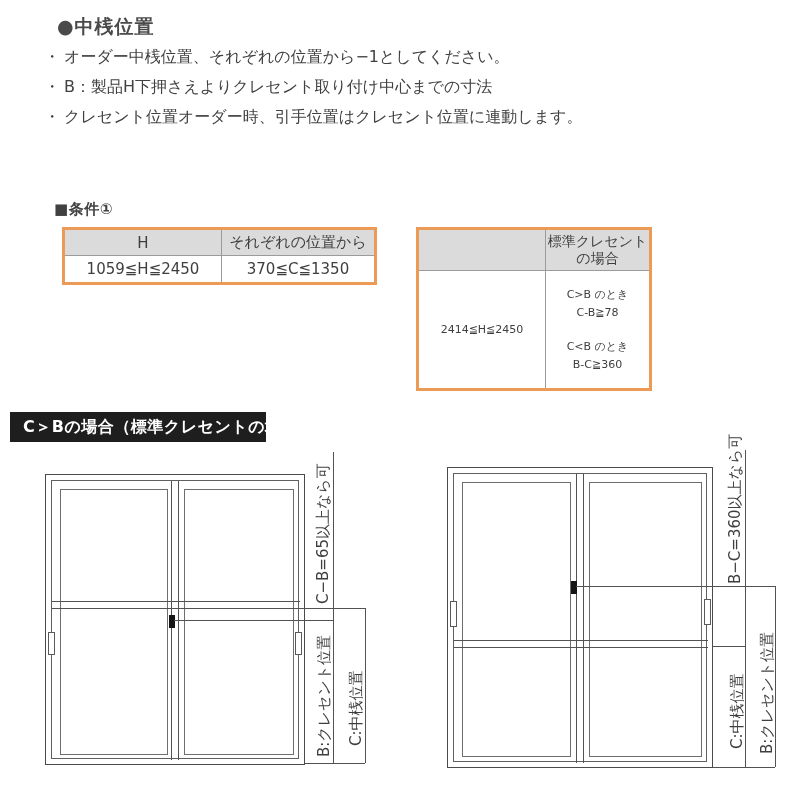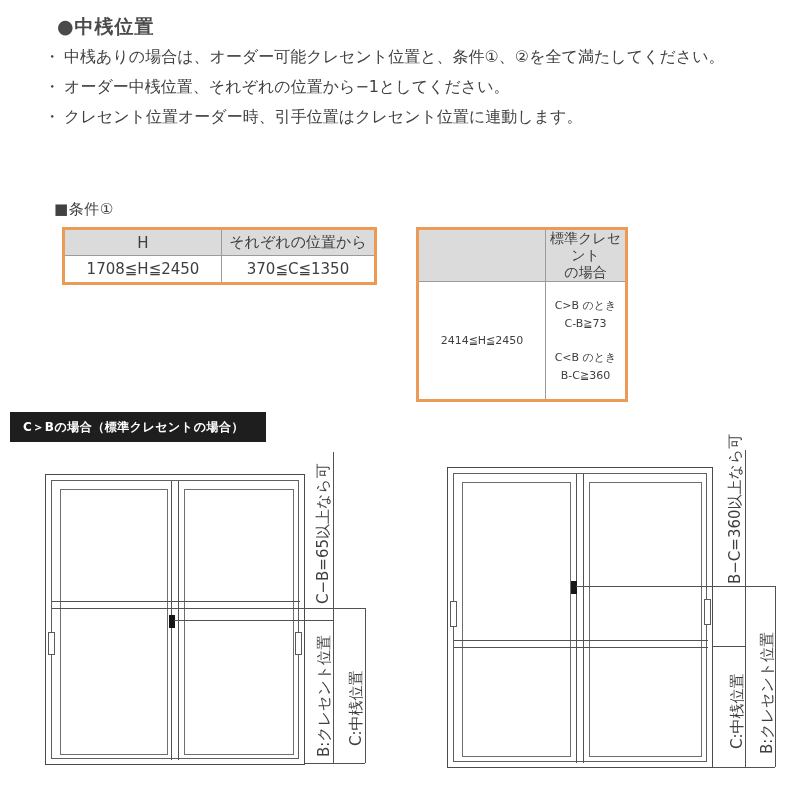--- a/index.html
+++ b/index.html
@@ -6,38 +6,38 @@
   #canvas{
     position:relative;width:800px;height:800px;background:#ffffff;overflow:hidden;
     font-family:"DejaVu Sans","Liberation Sans",sans-serif;color:#3e3e3e;
   }
   
   .doc-title{position:absolute;left:13px;top:14px;font-size:19px;font-weight:bold;color:#4a4a4a;letter-spacing:1px;margin-left:44px;}
   .notes{position:absolute;left:44px;top:42px;width:740px;list-style:none;margin:0;padding:0;}
   .notes li{font-size:16px;line-height:30px;white-space:nowrap;color:#414141;}
   .notes .mk{margin-right:4px;}
   
-  .cond-head{position:absolute;font-size:15px;font-weight:normal;color:#414141;letter-spacing:0.5px;}
+  .cond-head{position:absolute;font-size:15px;font-weight:bold;color:#414141;letter-spacing:0.5px;}
   
   table.spec{position:absolute;border-collapse:collapse;border:3px solid #EC9B57;background:#fff;table-layout:fixed;}
   table.spec td,table.spec th{border:1px solid #9b9b9b;font-weight:normal;text-align:center;vertical-align:middle;
     font-size:15px;color:#3e3e3e;padding:0;}
   table.spec .hd{background:#dbdbdb;}
   #table1{left:62px;top:227px;width:315px;}
   #table1 th{height:25px;}
   #table1 td{height:26px;}
-  #table2{left:416px;top:227px;width:212px;}
+  #table2{left:416px;top:227px;width:236px;}
   #table2 .hd{height:40px;font-size:14px;line-height:17px;}
   #table2 .body-row td{height:117px;font-size:11px;}
   #t2-case{display:flex;flex-direction:column;justify-content:center;align-items:center;height:117px;line-height:18px;}
   #t2-case .gap{height:16px;}
   
   .bar{position:absolute;background:#1e1e1e;color:#ffffff;font-weight:bold;display:flex;align-items:center;
     padding:0 7px;box-sizing:border-box;letter-spacing:0.5px;white-space:nowrap;}
-  #bar-left{left:10px;top:412px;width:256px;height:30px;font-size:12px;padding-left:13px;}
+  #bar-left{left:10px;top:412px;width:256px;height:30px;font-size:16px;padding-left:13px;}
   #bar-right{left:435px;top:411px;width:152px;height:29px;font-size:17px;}
   
   .win{position:absolute;border:1.5px solid #4a4a4a;box-sizing:border-box;background:#fff;}
   .win-inner{position:absolute;border:1px solid #5f5f5f;}
   .pane{position:absolute;border:1px solid #6e6e6e;}
   .ln{position:absolute;background:#525252;}
   .hl{height:1px;}
   .vl{width:1px;}
   .crescent{position:absolute;background:#161616;}
   .handle{position:absolute;border:1px solid #5a5a5a;background:#fff;}
@@ -47,54 +47,54 @@
 </head>
 <body>
 
 <div id="canvas">
 
   <div class="doc-title">
     <span>●</span><span>中桟位置</span>
   </div>
 
   <ul class="notes">
-    <li><span class="mk">・</span><span>中桟ありの場合は、オーダー可能クレセント位置と、条件①、②を全て満たしてください。</span></li>
     <li><span class="mk">・</span><span>オーダー中桟位置、それぞれの位置から−1としてください。</span></li>
+    <li><span class="mk">・</span><span>B：製品H下押さえよりクレセント取り付け中心までの寸法</span></li>
     <li><span class="mk">・</span><span>クレセント位置オーダー時、引手位置はクレセント位置に連動します。</span></li>
   </ul>
 
   <div class="cond-head" style="left:54px;top:200px;">■条件①</div>
   <table class="spec" id="table1">
     <tbody>
         <tr>
       <th class="hd" style="width:50%;">H</th>
       <th class="hd">それぞれの位置から</th>
     </tr>
     <tr>
-      <td>1708≦H≦2450</td>
+      <td>1059≦H≦2450</td>
       <td>370≦C≦1350</td>
     </tr>
   </tbody>
     </table>
 
   <table class="spec" id="table2">
     <tbody>
         <tr>
       <th class="hd" style="width:126px;"></th>
       <th class="hd">
         <div>標準クレセント</div>
         <div>の場合</div>
       </th>
     </tr>
     <tr class="body-row">
       <td>2414≦H≦2450</td>
       <td>
         <div id="t2-case">
           <div>C&gt;B のとき</div>
-          <div>C-B≧73</div>
+          <div>C-B≧78</div>
           <div class="gap"></div>
           <div>C&lt;B のとき</div>
           <div>B-C≧360</div>
         </div>
       </td>
     </tr>
   </tbody>
     </table>
 
   <div class="bar" id="bar-left">C＞Bの場合（標準クレセントの場合）</div>

